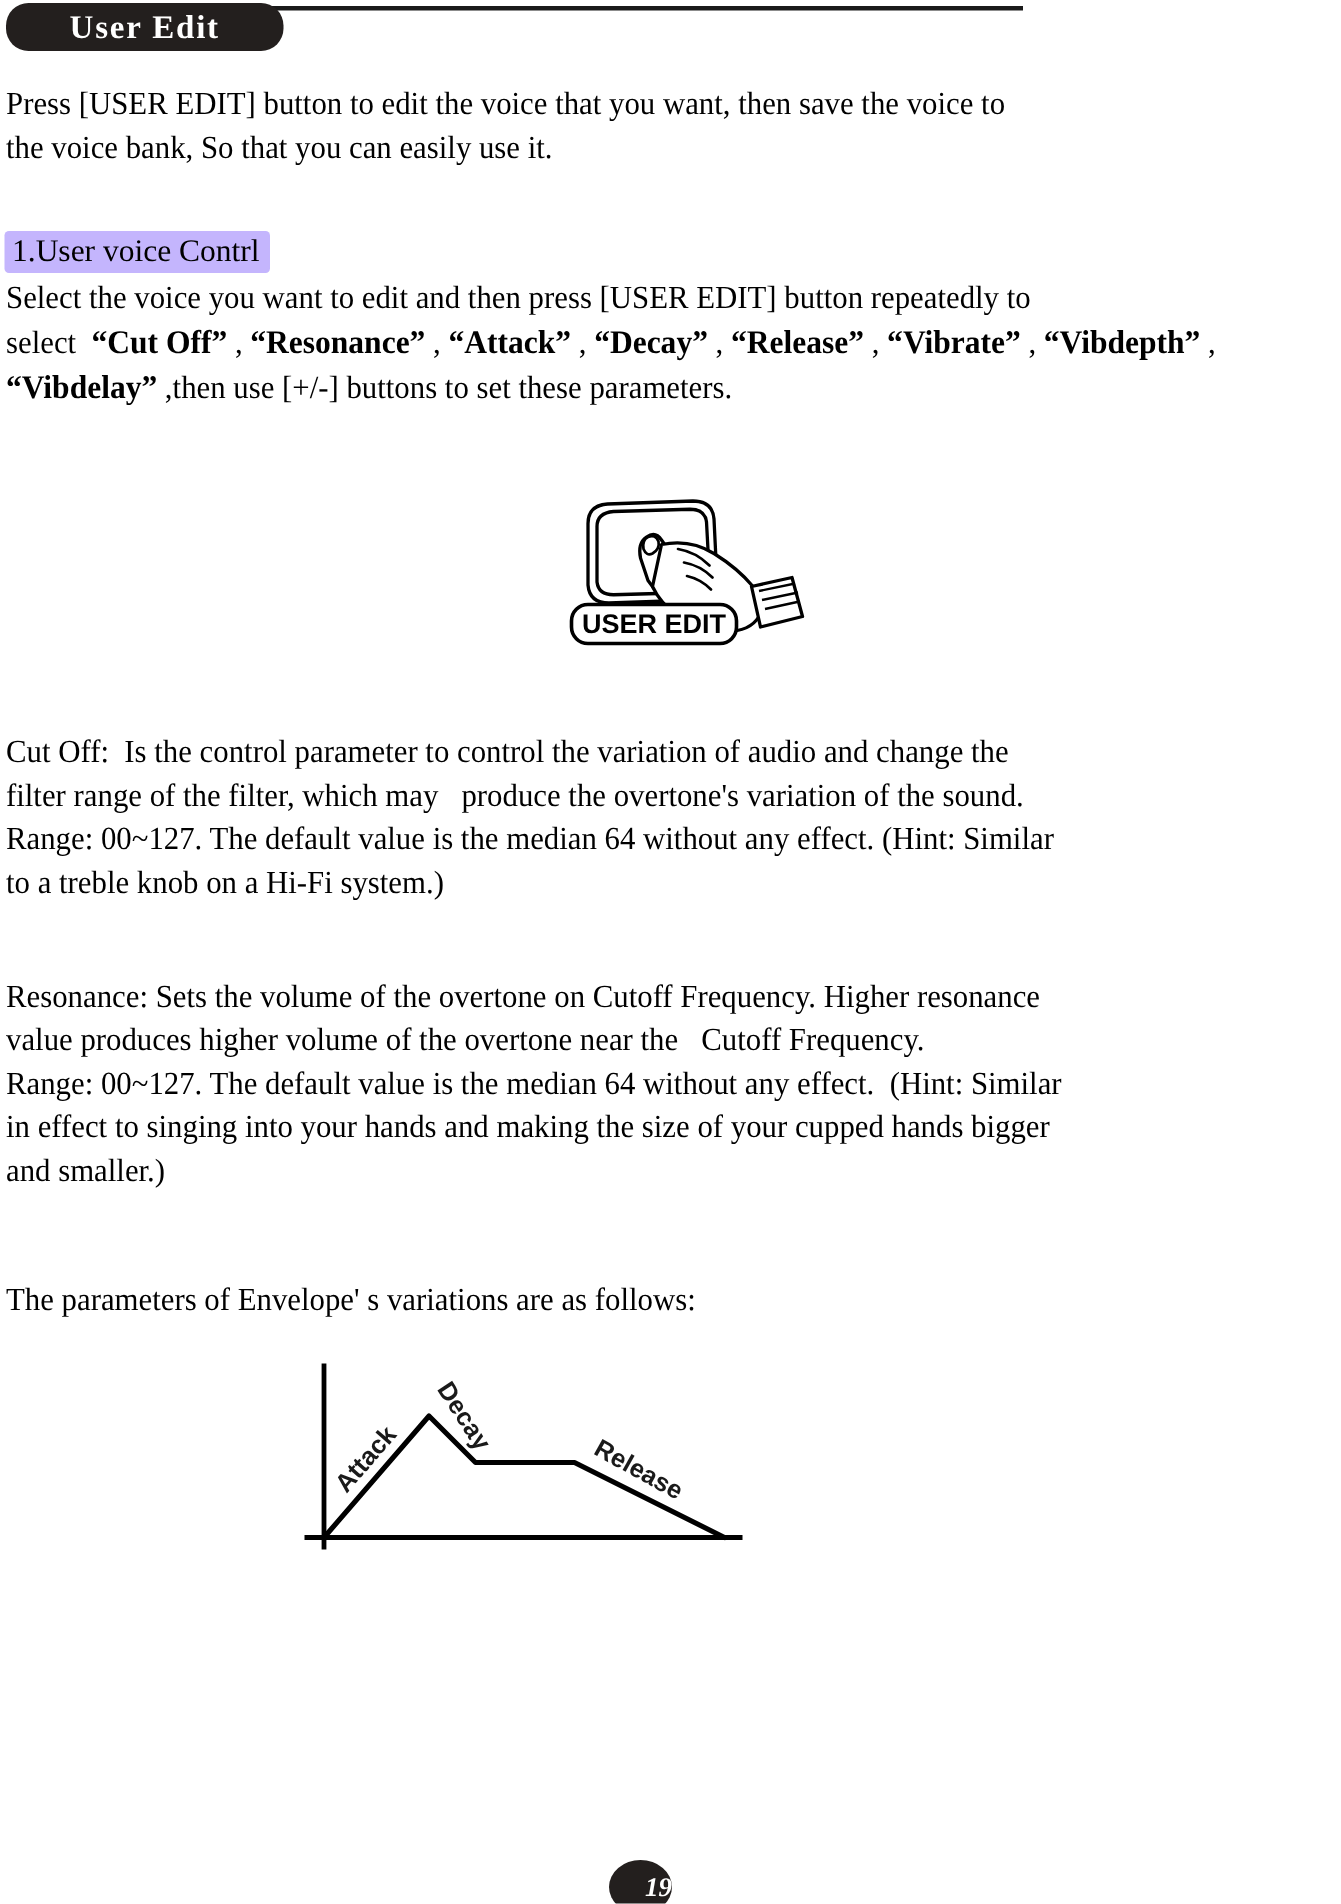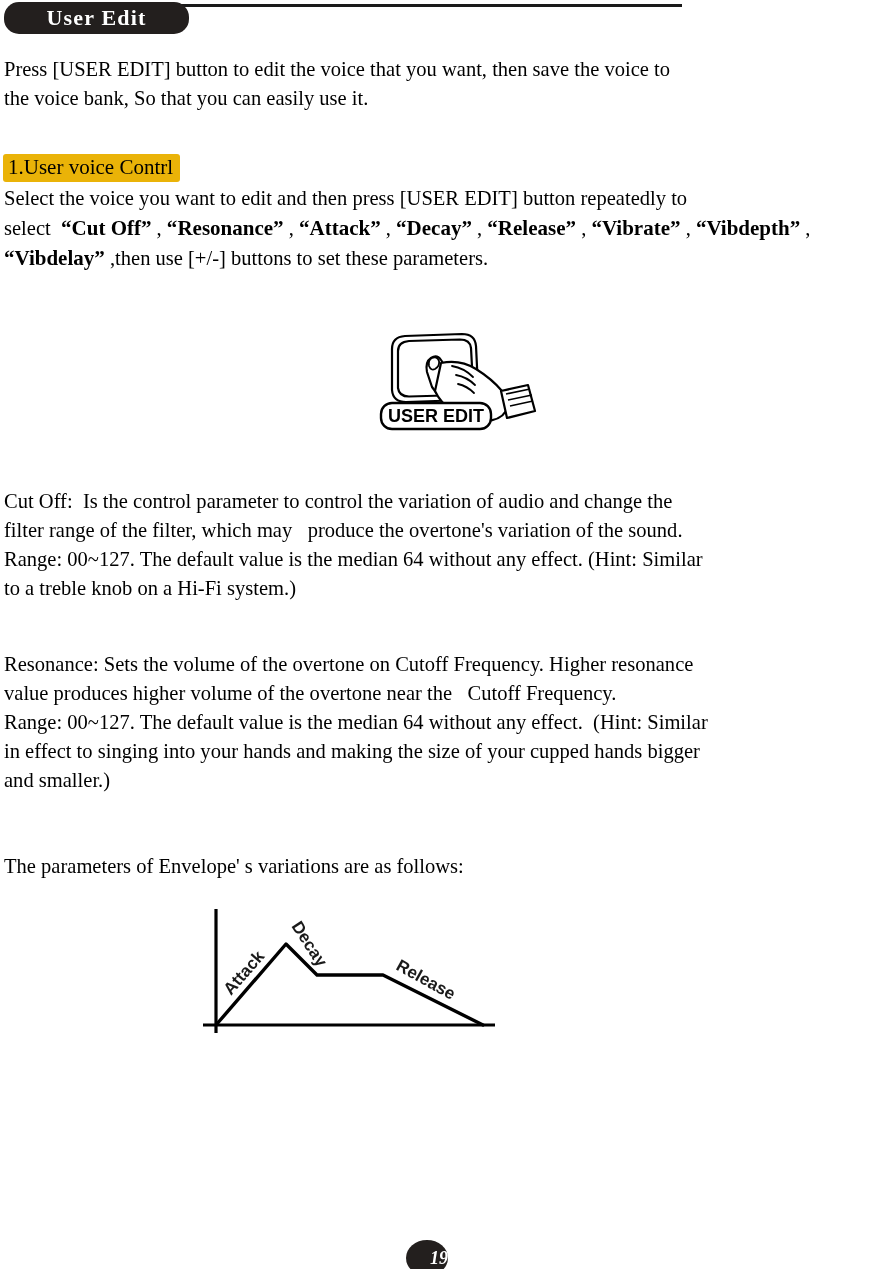--- a/index.html
+++ b/index.html
@@ -64,21 +64,21 @@
     left: 4px;
     top: 55px;
     width: 905px;
   }
 
   
   .section-head {
     position: absolute;
     left: 3px;
     top: 154px;
-    background: #eab308;
+    background: #c4b5fd;
     padding: 1px 7px 2px 5px;
     border-radius: 3px;
     font-family: "Liberation Serif", "DejaVu Serif", serif;
     font-size: 21px;
     line-height: 25px;
     color: #000000;
     white-space: nowrap;
   }
 
   .select-para {

